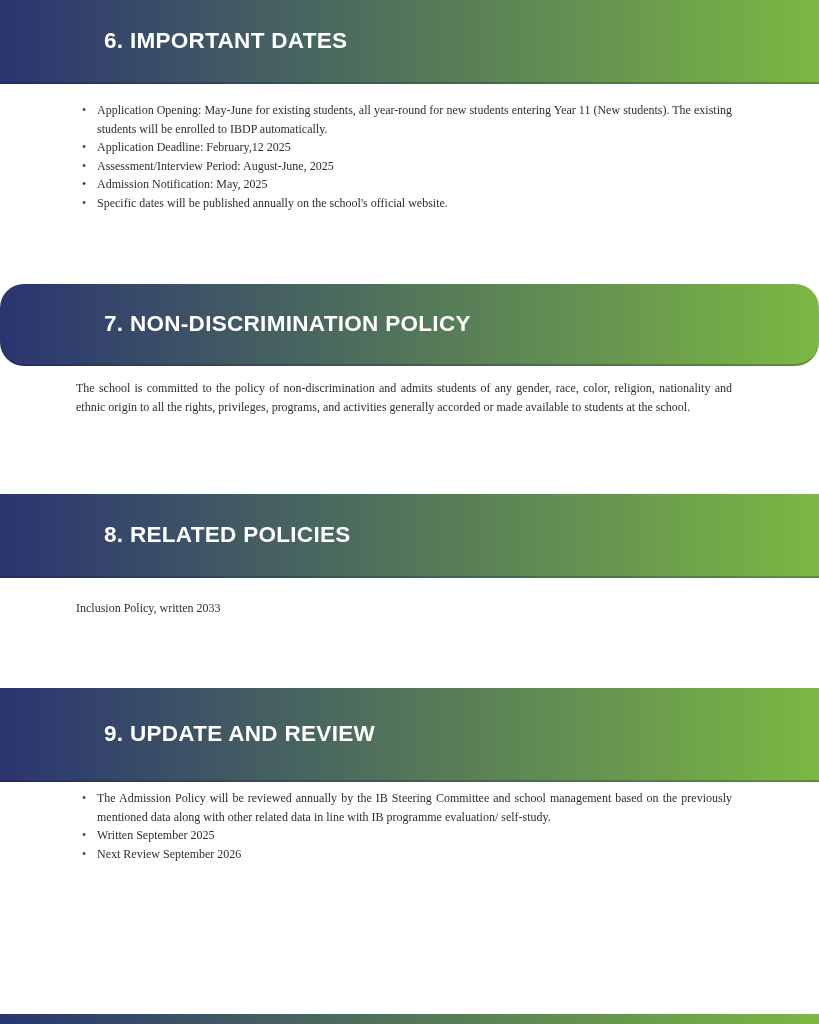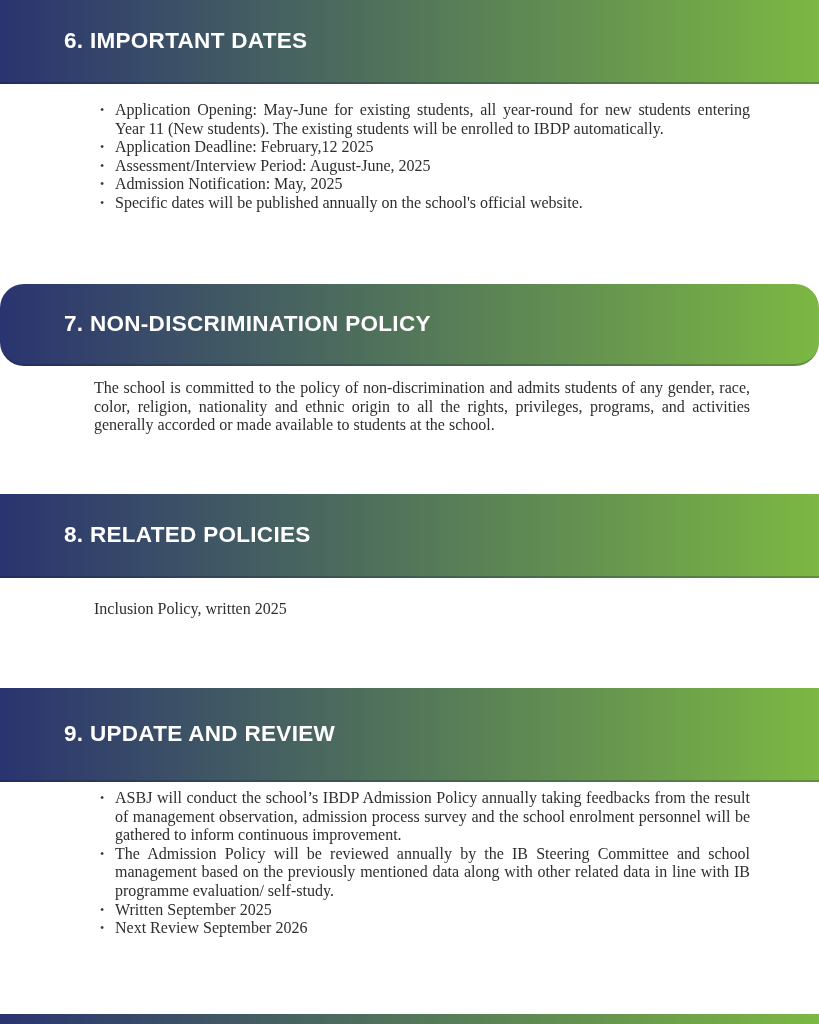--- a/index.html
+++ b/index.html
@@ -15,40 +15,40 @@
     background:var(--page-bg);
     overflow:hidden;
     font-family:"Liberation Serif", serif;
     color:var(--text);
   }
   .banner{
     position:absolute;left:0;width:819px;
     background:linear-gradient(90deg,var(--navy) 0%,var(--green) 100%);
     display:flex;align-items:center;
     box-sizing:border-box;
-    padding-left:64px;
+    padding-left:104px;
     border-bottom:2px solid rgba(10,20,50,0.25);
   }
   .banner-title{
     margin:0;
     font-family:"Liberation Sans", sans-serif;
     font-weight:700;
     font-size:22.5px;
     letter-spacing:0.3px;
     color:#ffffff;
     white-space:nowrap;
   }
   .banner-6{top:0;height:84px;}
   .banner-7{top:284px;height:82px;border-radius:24px;}
   .banner-8{top:494px;height:84px;}
   .banner-9{top:688px;height:94px;}
 
   .content{
-    position:absolute;left:94px;width:656px;
-    font-size:16px;line-height:18.6px;
+    position:absolute;left:76px;width:656px;
+    font-size:12px;line-height:18.6px;
   }
   .content-6{top:101px;}
   .content-7{top:379px;text-align:justify;margin:0;}
   .content-8{top:599px;line-height:19px;}
   .content-9{top:789px;}
 
   ul.bullets{
     margin:0;padding:0;list-style:none;
   }
   ul.bullets li{
@@ -92,30 +92,29 @@
     <h2 class="banner-title">7. NON-DISCRIMINATION POLICY</h2>
   </section>
 
   <p class="content content-7">The school is committed to the policy of non-discrimination and admits students of any gender, race, color, religion, nationality and ethnic origin to all the rights, privileges, programs, and activities generally accorded or made available to students at the school.</p>
 
   <section class="banner banner-8">
     <h2 class="banner-title">8. RELATED POLICIES</h2>
   </section>
 
   <div class="content content-8">
-    <div class="line">Inclusion Policy, written 2025</div>
+    <div class="line">Inclusion Policy, written 2033</div>
   </div>
 
   <section class="banner banner-9">
     <h2 class="banner-title">9. UPDATE AND REVIEW</h2>
   </section>
 
   <div class="content content-9">
     <ul class="bullets">
-      <li>ASBJ will conduct the school’s IBDP Admission Policy annually taking feedbacks from the result of management observation, admission process survey and the school enrolment personnel will be gathered to inform continuous improvement.</li>
       <li>The Admission Policy will be reviewed annually by the IB Steering Committee and school management based on the previously mentioned data along with other related data in line with IB programme evaluation/ self-study.</li>
       <li>Written September 2025</li>
       <li>Next Review September 2026</li>
     </ul>
   </div>
 
   <div class="bottom-strip"></div>
 
 </div>
 

